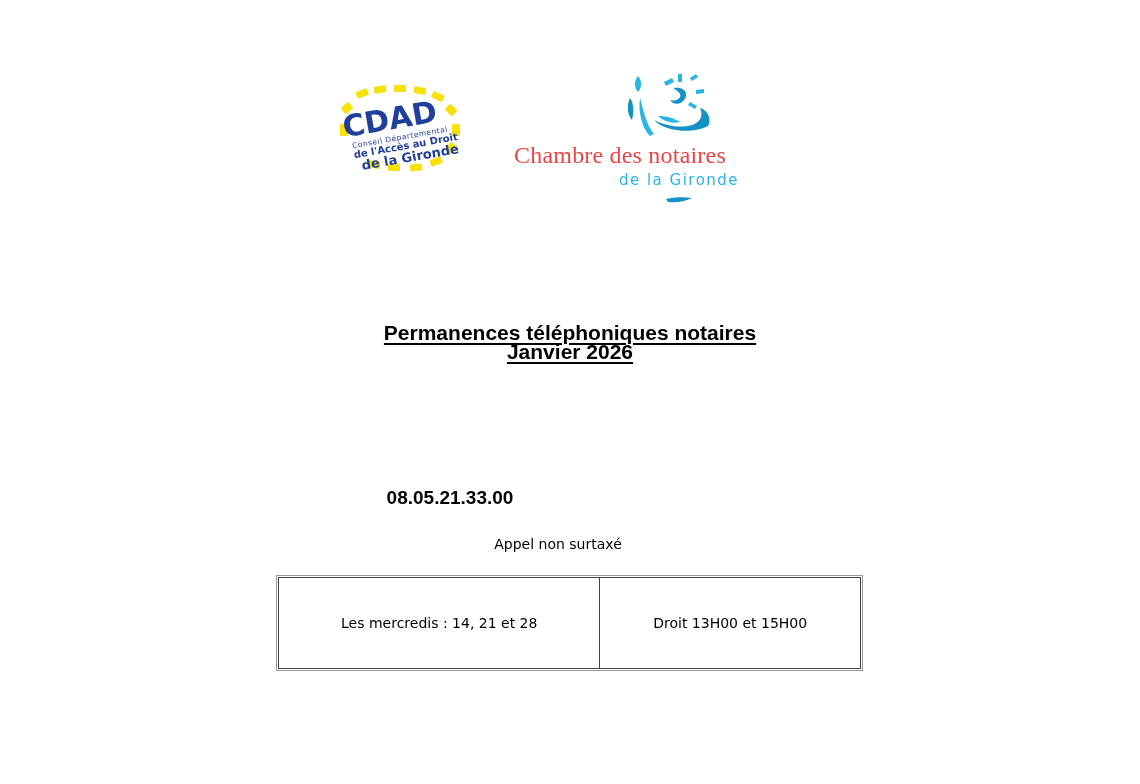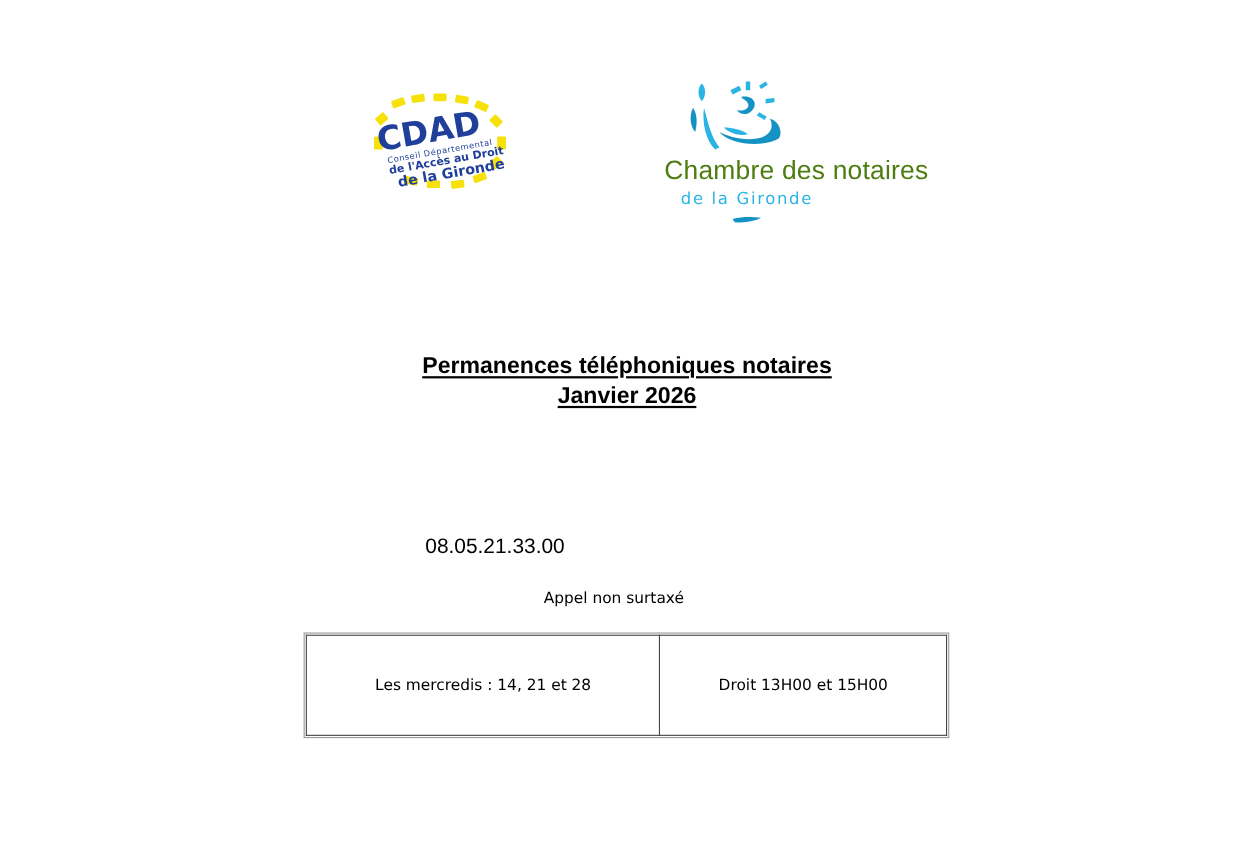--- a/index.html
+++ b/index.html
@@ -34,25 +34,25 @@
       left: 110px;
       top: 0;
       width: 100px;
       height: 70px;
     }
     .chambre-name {
       position: absolute;
       left: 0;
       top: 70px;
       width: 330px;
-      text-align: right;
-      font-family: Liberation Sans, sans-serif;
+      text-align: left;
+      font-family: Liberation Serif, serif;
       font-size: 24px;
       letter-spacing: 0.2px;
-      color: #4d7c0f;
+      color: #ef4444;
       white-space: nowrap;
     }
     .chambre-sub {
       position: absolute;
       left: 0;
       top: 99px;
       width: 330px;
       text-align: center;
       font-size: 15px;
       letter-spacing: 1.5px;
@@ -72,29 +72,29 @@
       width: 1140px;
       text-align: center;
       font-family: "Liberation Sans", sans-serif;
       font-weight: bold;
       font-size: 21px;
       text-decoration: underline;
       text-underline-offset: 3px;
       text-decoration-thickness: 2px;
     }
     .title-main { top: 299px; margin-top: 22px; }
-    .title-month { top: 348px; }
+    .title-month { top: 340px; }
     .phone {
       position: absolute;
       left: 0;
       top: 487px;
       width: 900px;
       text-align: center;
       font-family: "Liberation Sans", sans-serif;
-      font-weight: normal;
+      font-weight: bold;
       font-size: 19px;
     }
     .note {
       position: absolute;
       left: 0;
       top: 536px;
       width: 1116px;
       text-align: center;
       font-size: 14px;
     }

